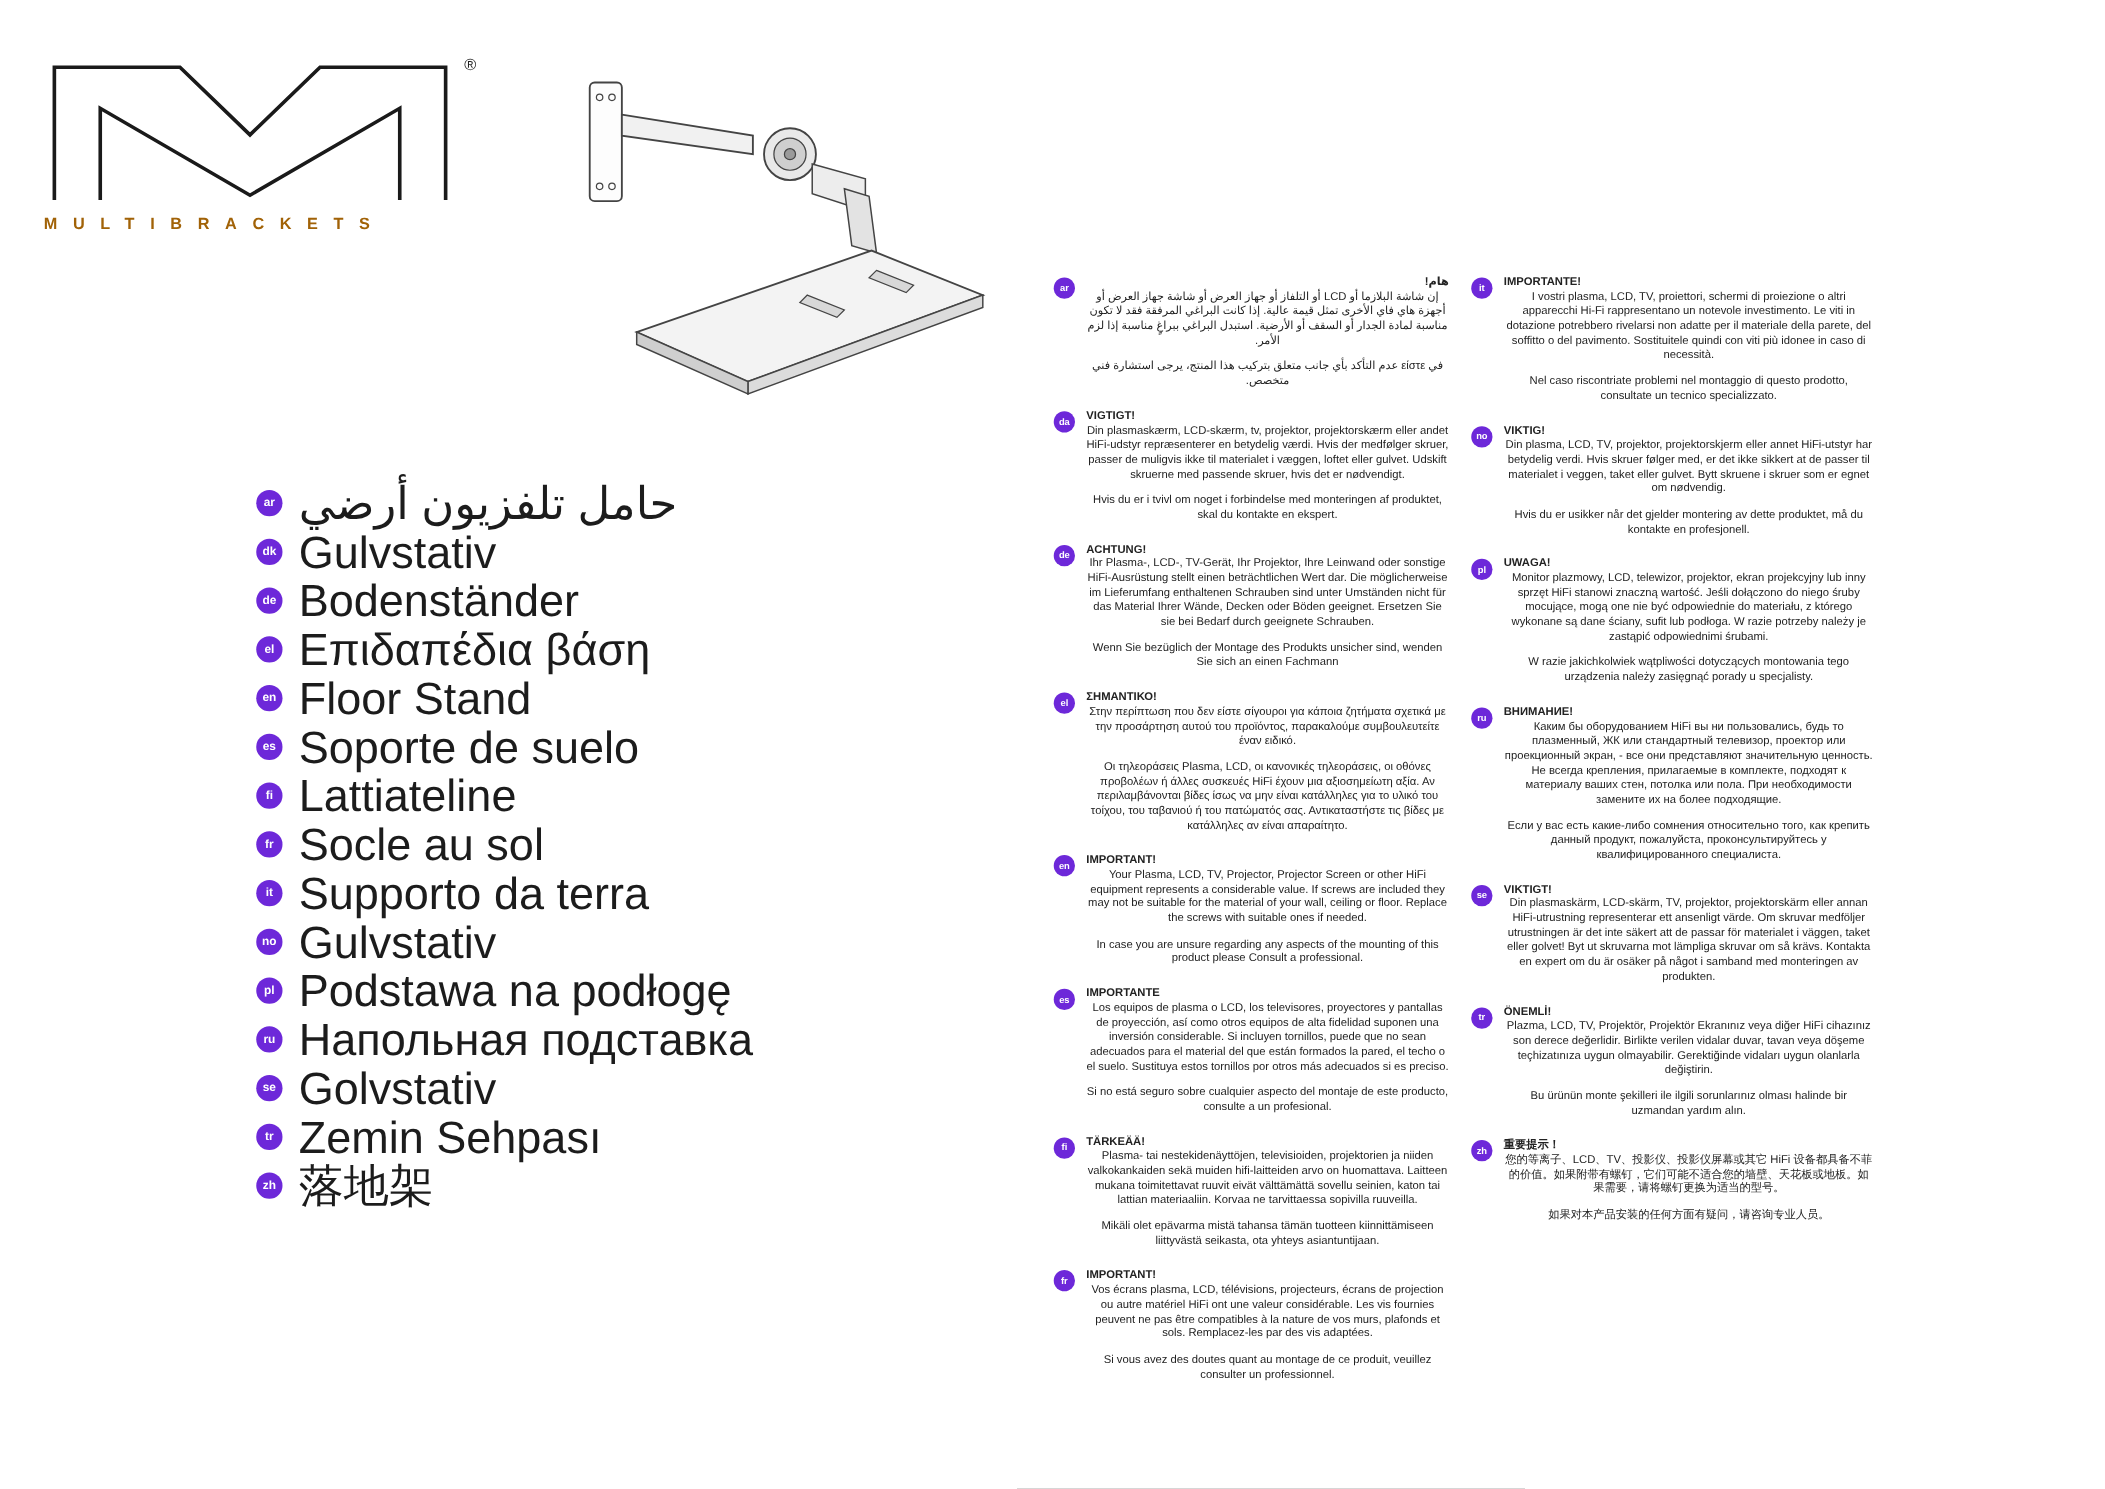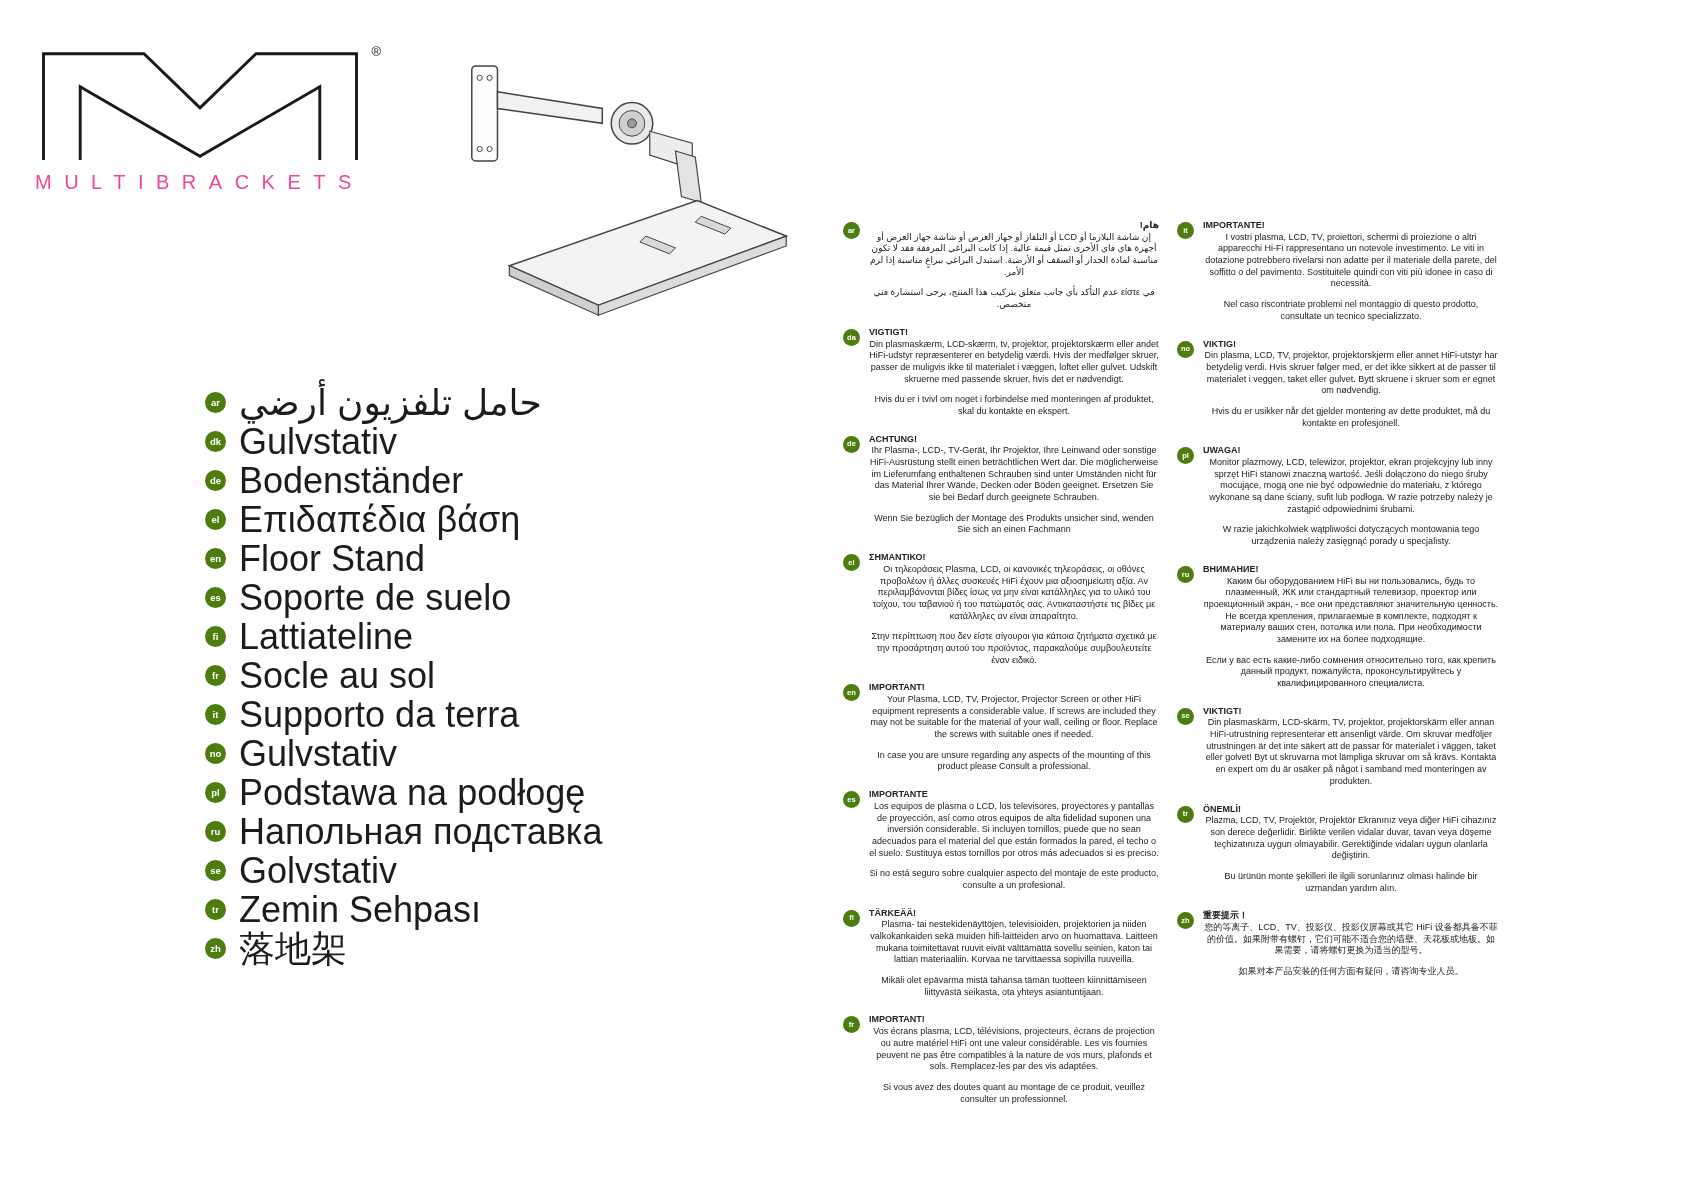--- a/index.html
+++ b/index.html
@@ -8,32 +8,32 @@
     position:relative; width:1684px; height:1191px; margin:0 auto;
     background:#ffffff; overflow:hidden;
     font-family:"Liberation Sans","DejaVu Sans",sans-serif; color:#1c1c1c;
   }
 
   
   .logo-block { position:absolute; left:35px; top:48px; width:342px; }
   .logo-mark { display:block; width:330px; height:114px; }
   .reg-mark { position:absolute; top:-4px; right:-4px; font-size:13px; color:#1c1c1c; }
   .brand-name {
-    margin-top:9px; font-size:20px; letter-spacing:12.5px;
-    white-space:nowrap; color:#ec4899;
+    margin-top:9px; font-size:13px; letter-spacing:12.5px;
+    white-space:nowrap; color:#a16207;font-weight:bold;
   }
 
   
   .drawing { position:absolute; left:452px; top:52px; width:356px; height:292px; }
 
   
   .lang-list { position:absolute; left:205px; top:386px; }
   .lang-row { display:flex; align-items:center; gap:13px; margin-bottom:6px; height:33px; }
   .badge {
-    background:#4d7c0f; color:#ffffff; border-radius:50%;
+    background:#6d28d9; color:#ffffff; border-radius:50%;
     display:inline-flex; align-items:center; justify-content:center;
     font-weight:bold; flex:0 0 auto; line-height:1;
   }
   .badge-lg { width:21px; height:21px; font-size:9.5px; }
   .lang-label { font-size:36px; line-height:1.05; white-space:nowrap; }
 
   
   .notices { position:absolute; }
   .col-1 { left:843px; top:220px; width:316px; }
   .col-2 { left:1177px; top:220px; width:322px; }
@@ -189,22 +189,22 @@
       <div class="notice-title">ACHTUNG!</div>
     <p class="notice-par">Ihr Plasma-, LCD-, TV-Gerät, Ihr Projektor, Ihre Leinwand oder sonstige HiFi-Ausrüstung stellt einen beträchtlichen Wert dar. Die möglicherweise im Lieferumfang enthaltenen Schrauben sind unter Umständen nicht für das Material Ihrer Wände, Decken oder Böden geeignet. Ersetzen Sie sie bei Bedarf durch geeignete Schrauben.</p>
           <p class="notice-par">Wenn Sie bezüglich der Montage des Produkts unsicher sind, wenden Sie sich an einen Fachmann</p>
         </div>
   </div>
 
   <div class="notice">
     <span class="badge badge-sm">el</span>
     <div class="notice-text">
       <div class="notice-title">ΣΗΜΑΝΤΙΚΟ!</div>
-    <p class="notice-par">Οι τηλεοράσεις Plasma, LCD, οι κανονικές τηλεοράσεις, οι οθόνες προβολέων ή άλλες συσκευές HiFi έχουν μια αξιοσημείωτη αξία. Αν περιλαμβάνονται βίδες ίσως να μην είναι κατάλληλες για το υλικό του τοίχου, του ταβανιού ή του πατώματός σας. Αντικαταστήστε τις βίδες με κατάλληλες αν είναι απαραίτητο.</p>
-          <p class="notice-par">Στην περίπτωση που δεν είστε σίγουροι για κάποια ζητήματα σχετικά με την προσάρτηση αυτού του προϊόντος, παρακαλούμε συμβουλευτείτε έναν ειδικό.</p>
+    <p class="notice-par">Στην περίπτωση που δεν είστε σίγουροι για κάποια ζητήματα σχετικά με την προσάρτηση αυτού του προϊόντος, παρακαλούμε συμβουλευτείτε έναν ειδικό.</p>
+          <p class="notice-par">Οι τηλεοράσεις Plasma, LCD, οι κανονικές τηλεοράσεις, οι οθόνες προβολέων ή άλλες συσκευές HiFi έχουν μια αξιοσημείωτη αξία. Αν περιλαμβάνονται βίδες ίσως να μην είναι κατάλληλες για το υλικό του τοίχου, του ταβανιού ή του πατώματός σας. Αντικαταστήστε τις βίδες με κατάλληλες αν είναι απαραίτητο.</p>
         </div>
   </div>
 
   <div class="notice">
     <span class="badge badge-sm">en</span>
     <div class="notice-text">
       <div class="notice-title">IMPORTANT!</div>
     <p class="notice-par">Your Plasma, LCD, TV, Projector, Projector Screen or other HiFi equipment represents a considerable value. If screws are included they may not be suitable for the material of your wall, ceiling or floor. Replace the screws with suitable ones if needed.</p>
           <p class="notice-par">In case you are unsure regarding any aspects of the mounting of this product please Consult a professional.</p>
         </div>

